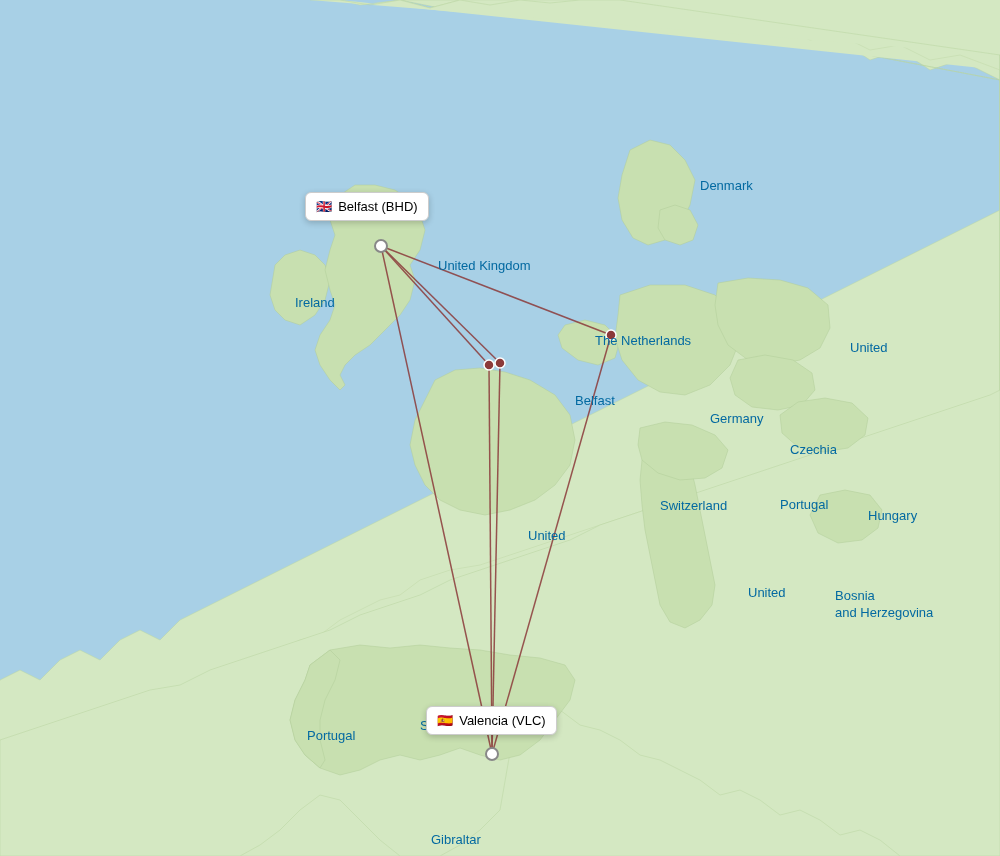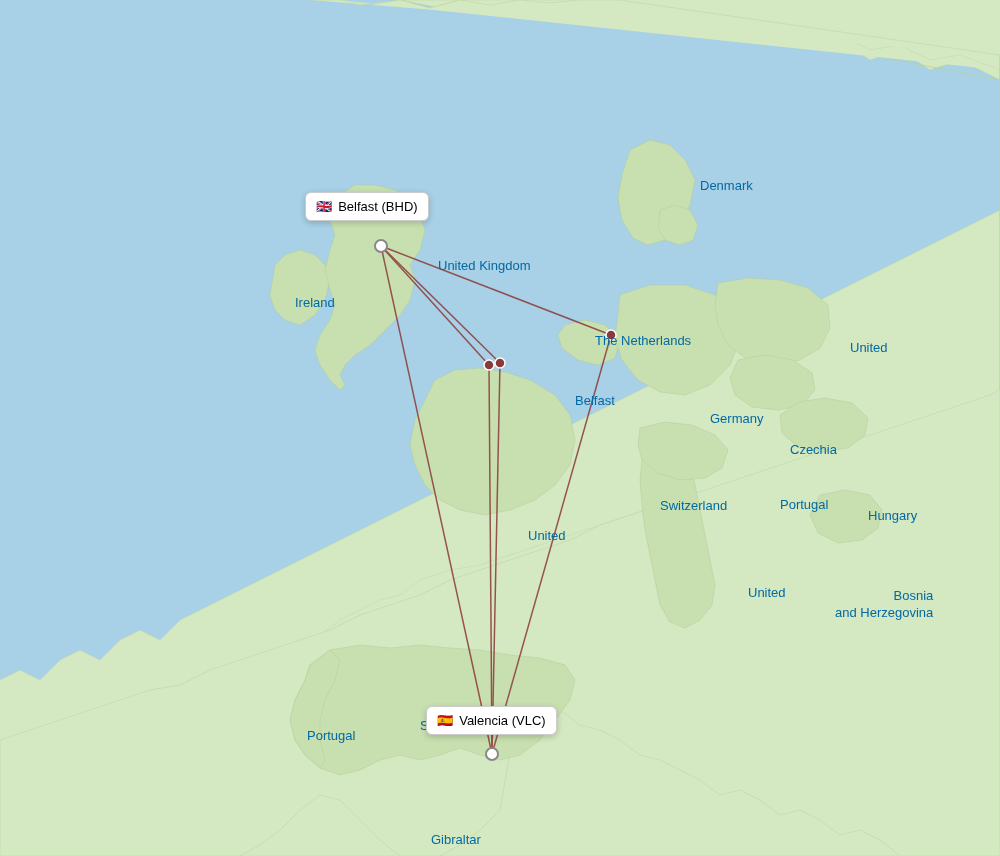--- a/index.html
+++ b/index.html
@@ -157,21 +157,21 @@
   <div class="map-label" style="left:595px; top:333px;text-align:right;">The Netherlands</div>
   <div class="map-label" style="left:575px; top:393px;">Belfast</div>
   <div class="map-label" style="left:710px; top:411px;">Germany</div>
   <div class="map-label" style="left:850px; top:340px;">United</div>
   <div class="map-label" style="left:790px; top:435px;margin-top:7px;">Czechia</div>
   <div class="map-label" style="left:780px; top:497px;">Portugal</div>
   <div class="map-label" style="left:868px; top:508px;">Hungary</div>
   <div class="map-label" style="left:660px; top:498px;">Switzerland</div>
   <div class="map-label" style="left:528px; top:528px;">United</div>
   <div class="map-label" style="left:748px; top:585px;">United</div>
-  <div class="map-label" style="left:835px; top:588px; text-align:right; line-height:1.3">Bosnia<br>and Herzegovina</div>
+  <div class="map-label" style="left:835px; top:588px; text-align:left; line-height:1.3">Bosnia<br>and Herzegovina</div>
   <div class="map-label" style="left:420px; top:718px;">Spain</div>
   <div class="map-label" style="left:295px; top:728px;margin-left:12px;">Portugal</div>
   <div class="map-label" style="left:395px; top:832px;margin-left:36px;">Gibraltar</div>
 
   <div class="airport-label" style="left:305px; top:192px;">
     <span>🇬🇧</span>
     <span>Belfast (BHD)</span>
   </div>
 
   <div class="airport-label" style="left:426px; top:706px;">

